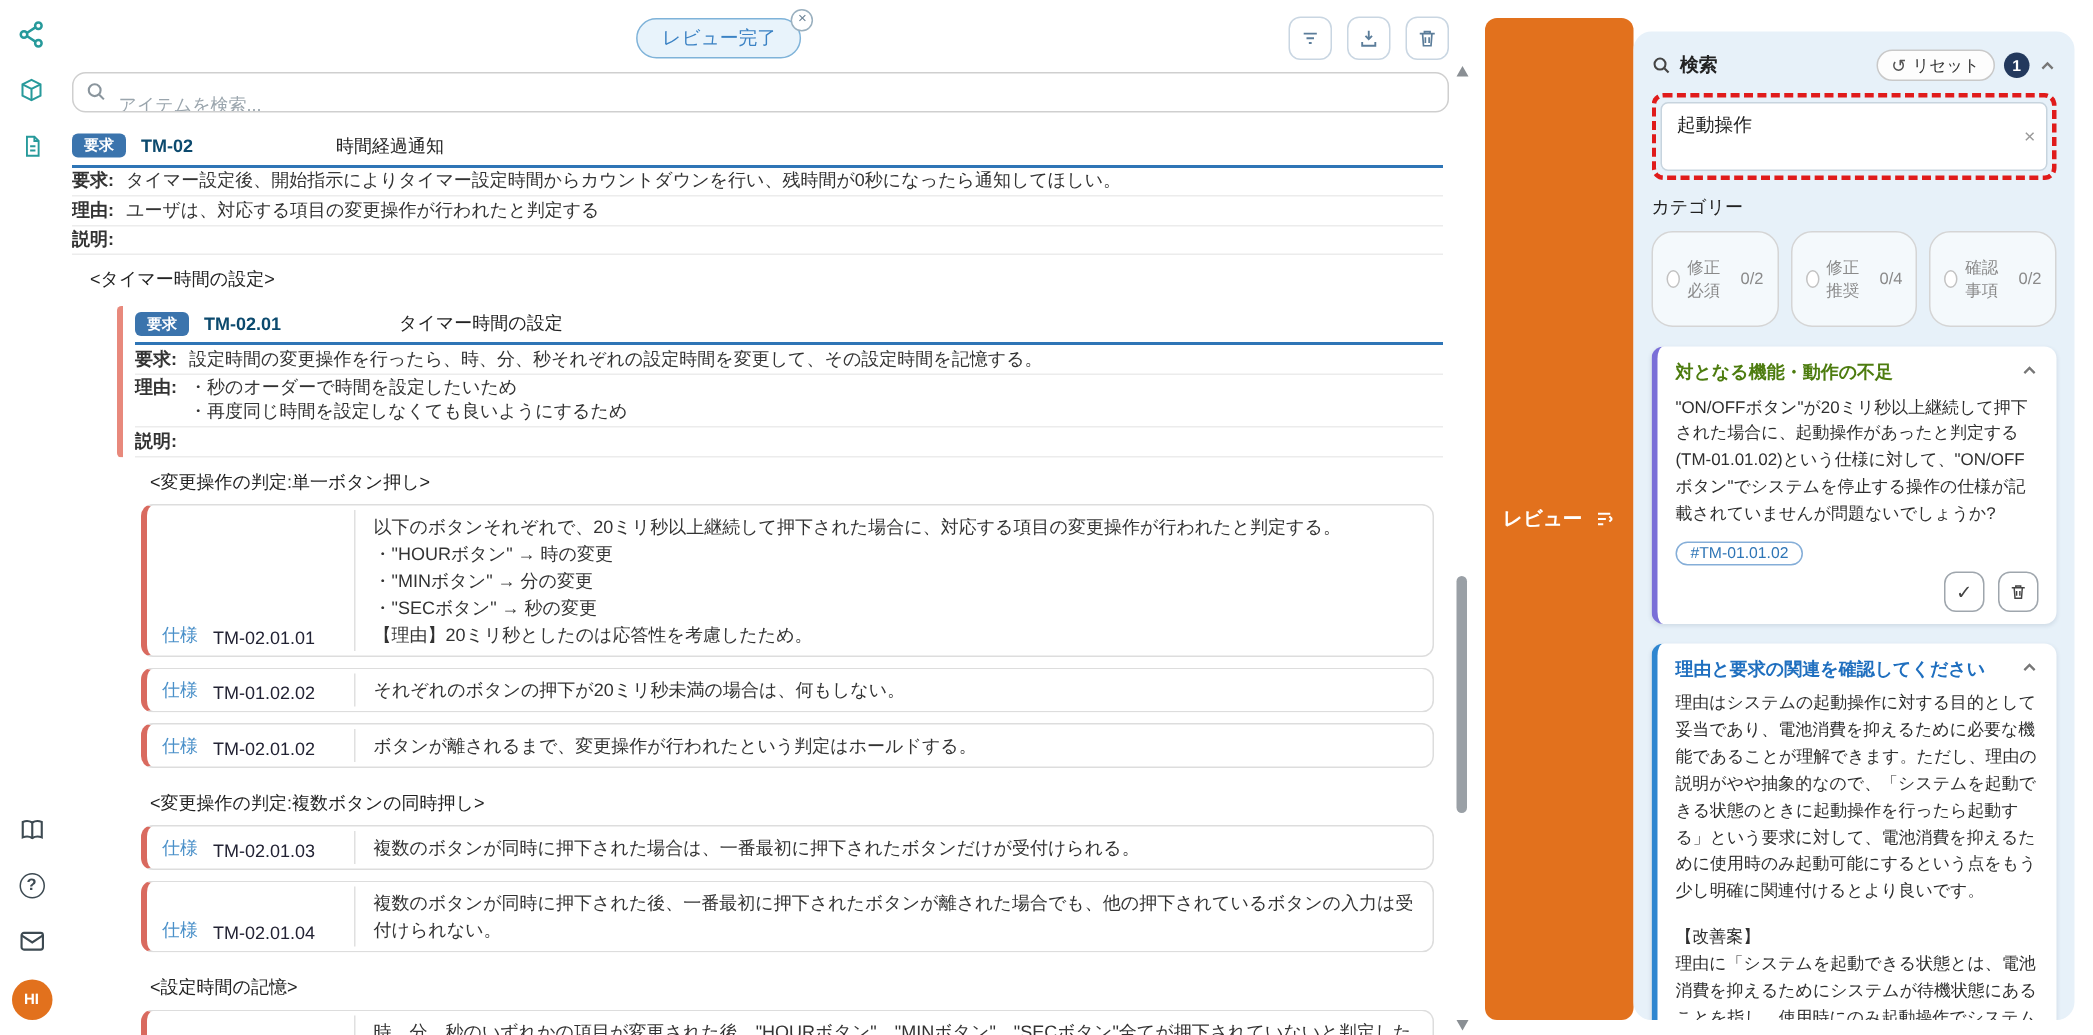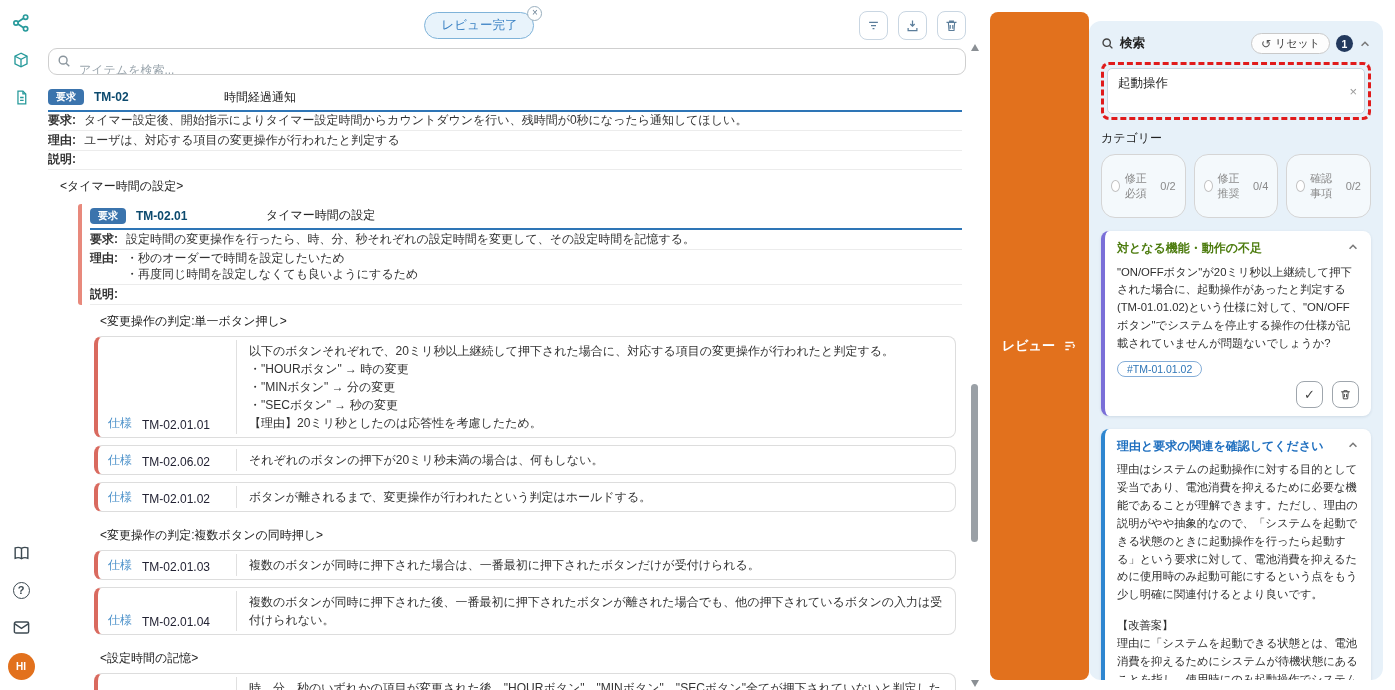--- a/index.html
+++ b/index.html
@@ -223,21 +223,21 @@
               <span>以下のボタンそれぞれで、20ミリ秒以上継続して押下された場合に、対応する項目の変更操作が行われたと判定する。
 ・"HOURボタン" → 時の変更
 ・"MINボタン" → 分の変更
 ・"SECボタン" → 秒の変更
 【理由】20ミリ秒としたのは応答性を考慮したため。</span>
             </div>
         </div>
         <div class="spec-box">
           <div class="spec-id">
               <span class="spec-label">仕様</span>
-              <span class="spec-idtext">TM-02.06.02</span>
+              <span class="spec-idtext">TM-01.02.02</span>
             </div>
           <div class="spec-sep"></div>
           <div class="spec-text">
               <span>それぞれのボタンの押下が20ミリ秒未満の場合は、何もしない。</span>
             </div>
         </div>
         <div class="spec-box">
           <div class="spec-id">
               <span class="spec-label">仕様</span>
               <span class="spec-idtext">TM-02.01.02</span>

